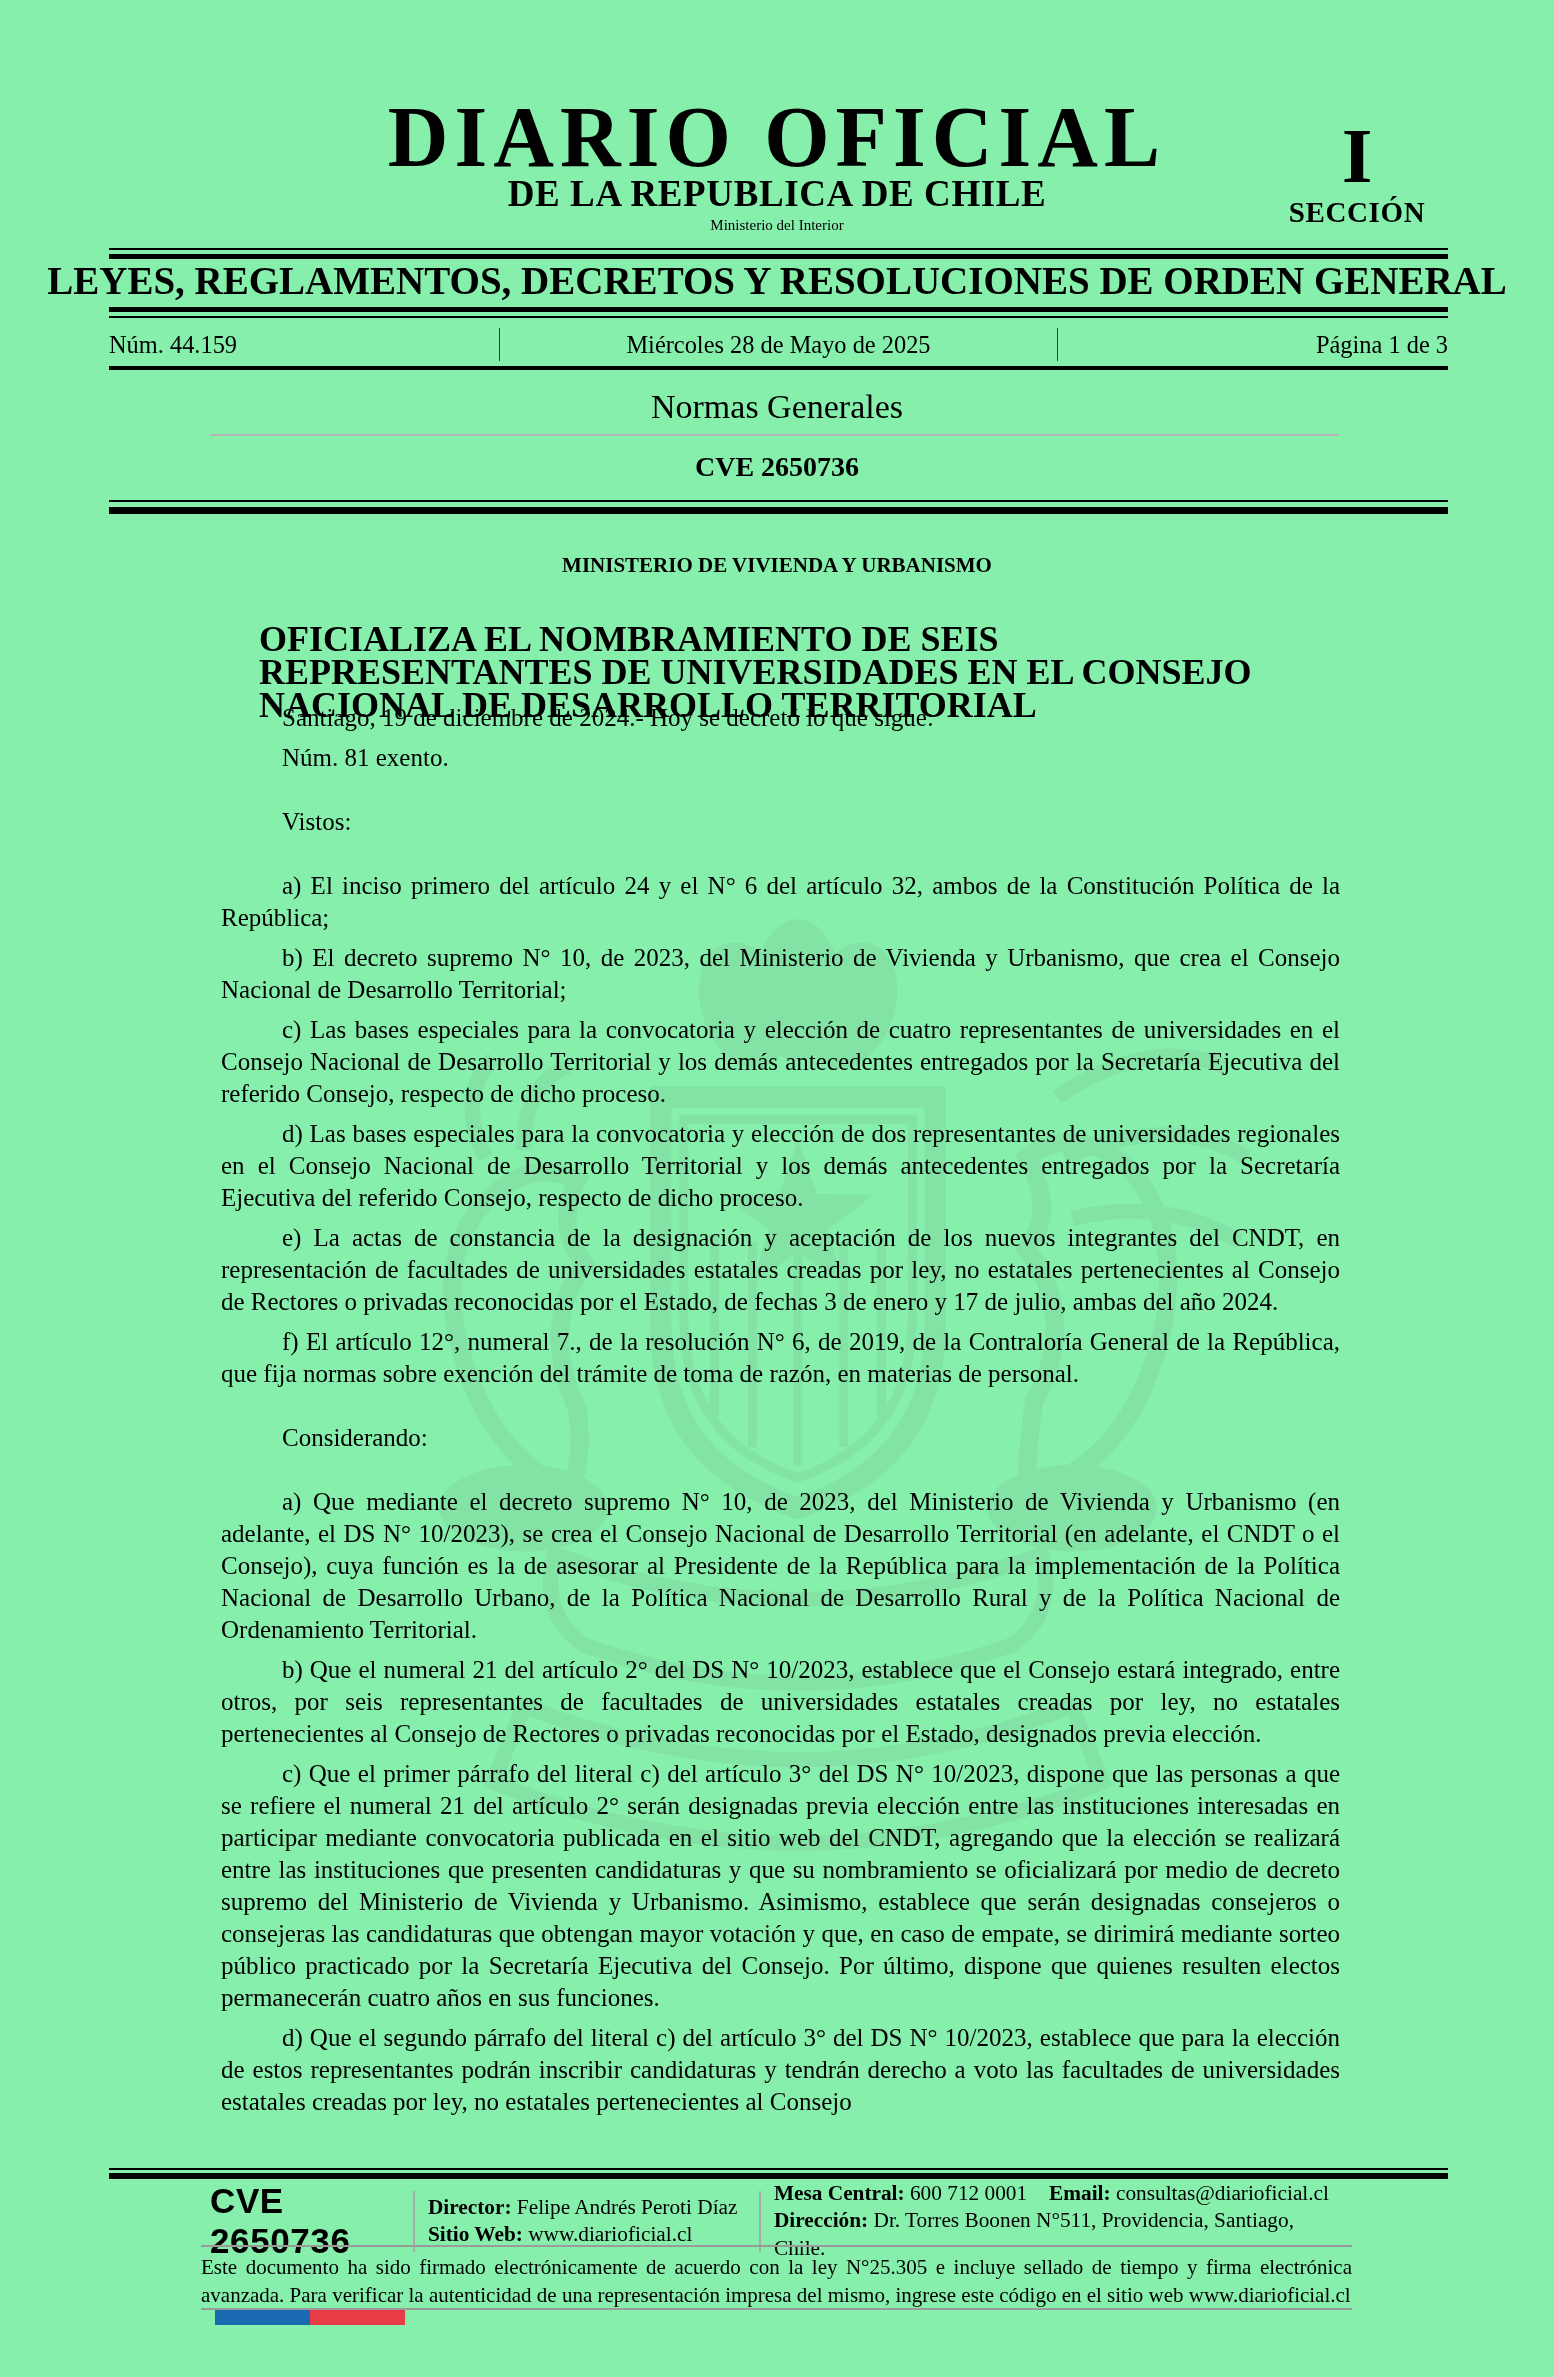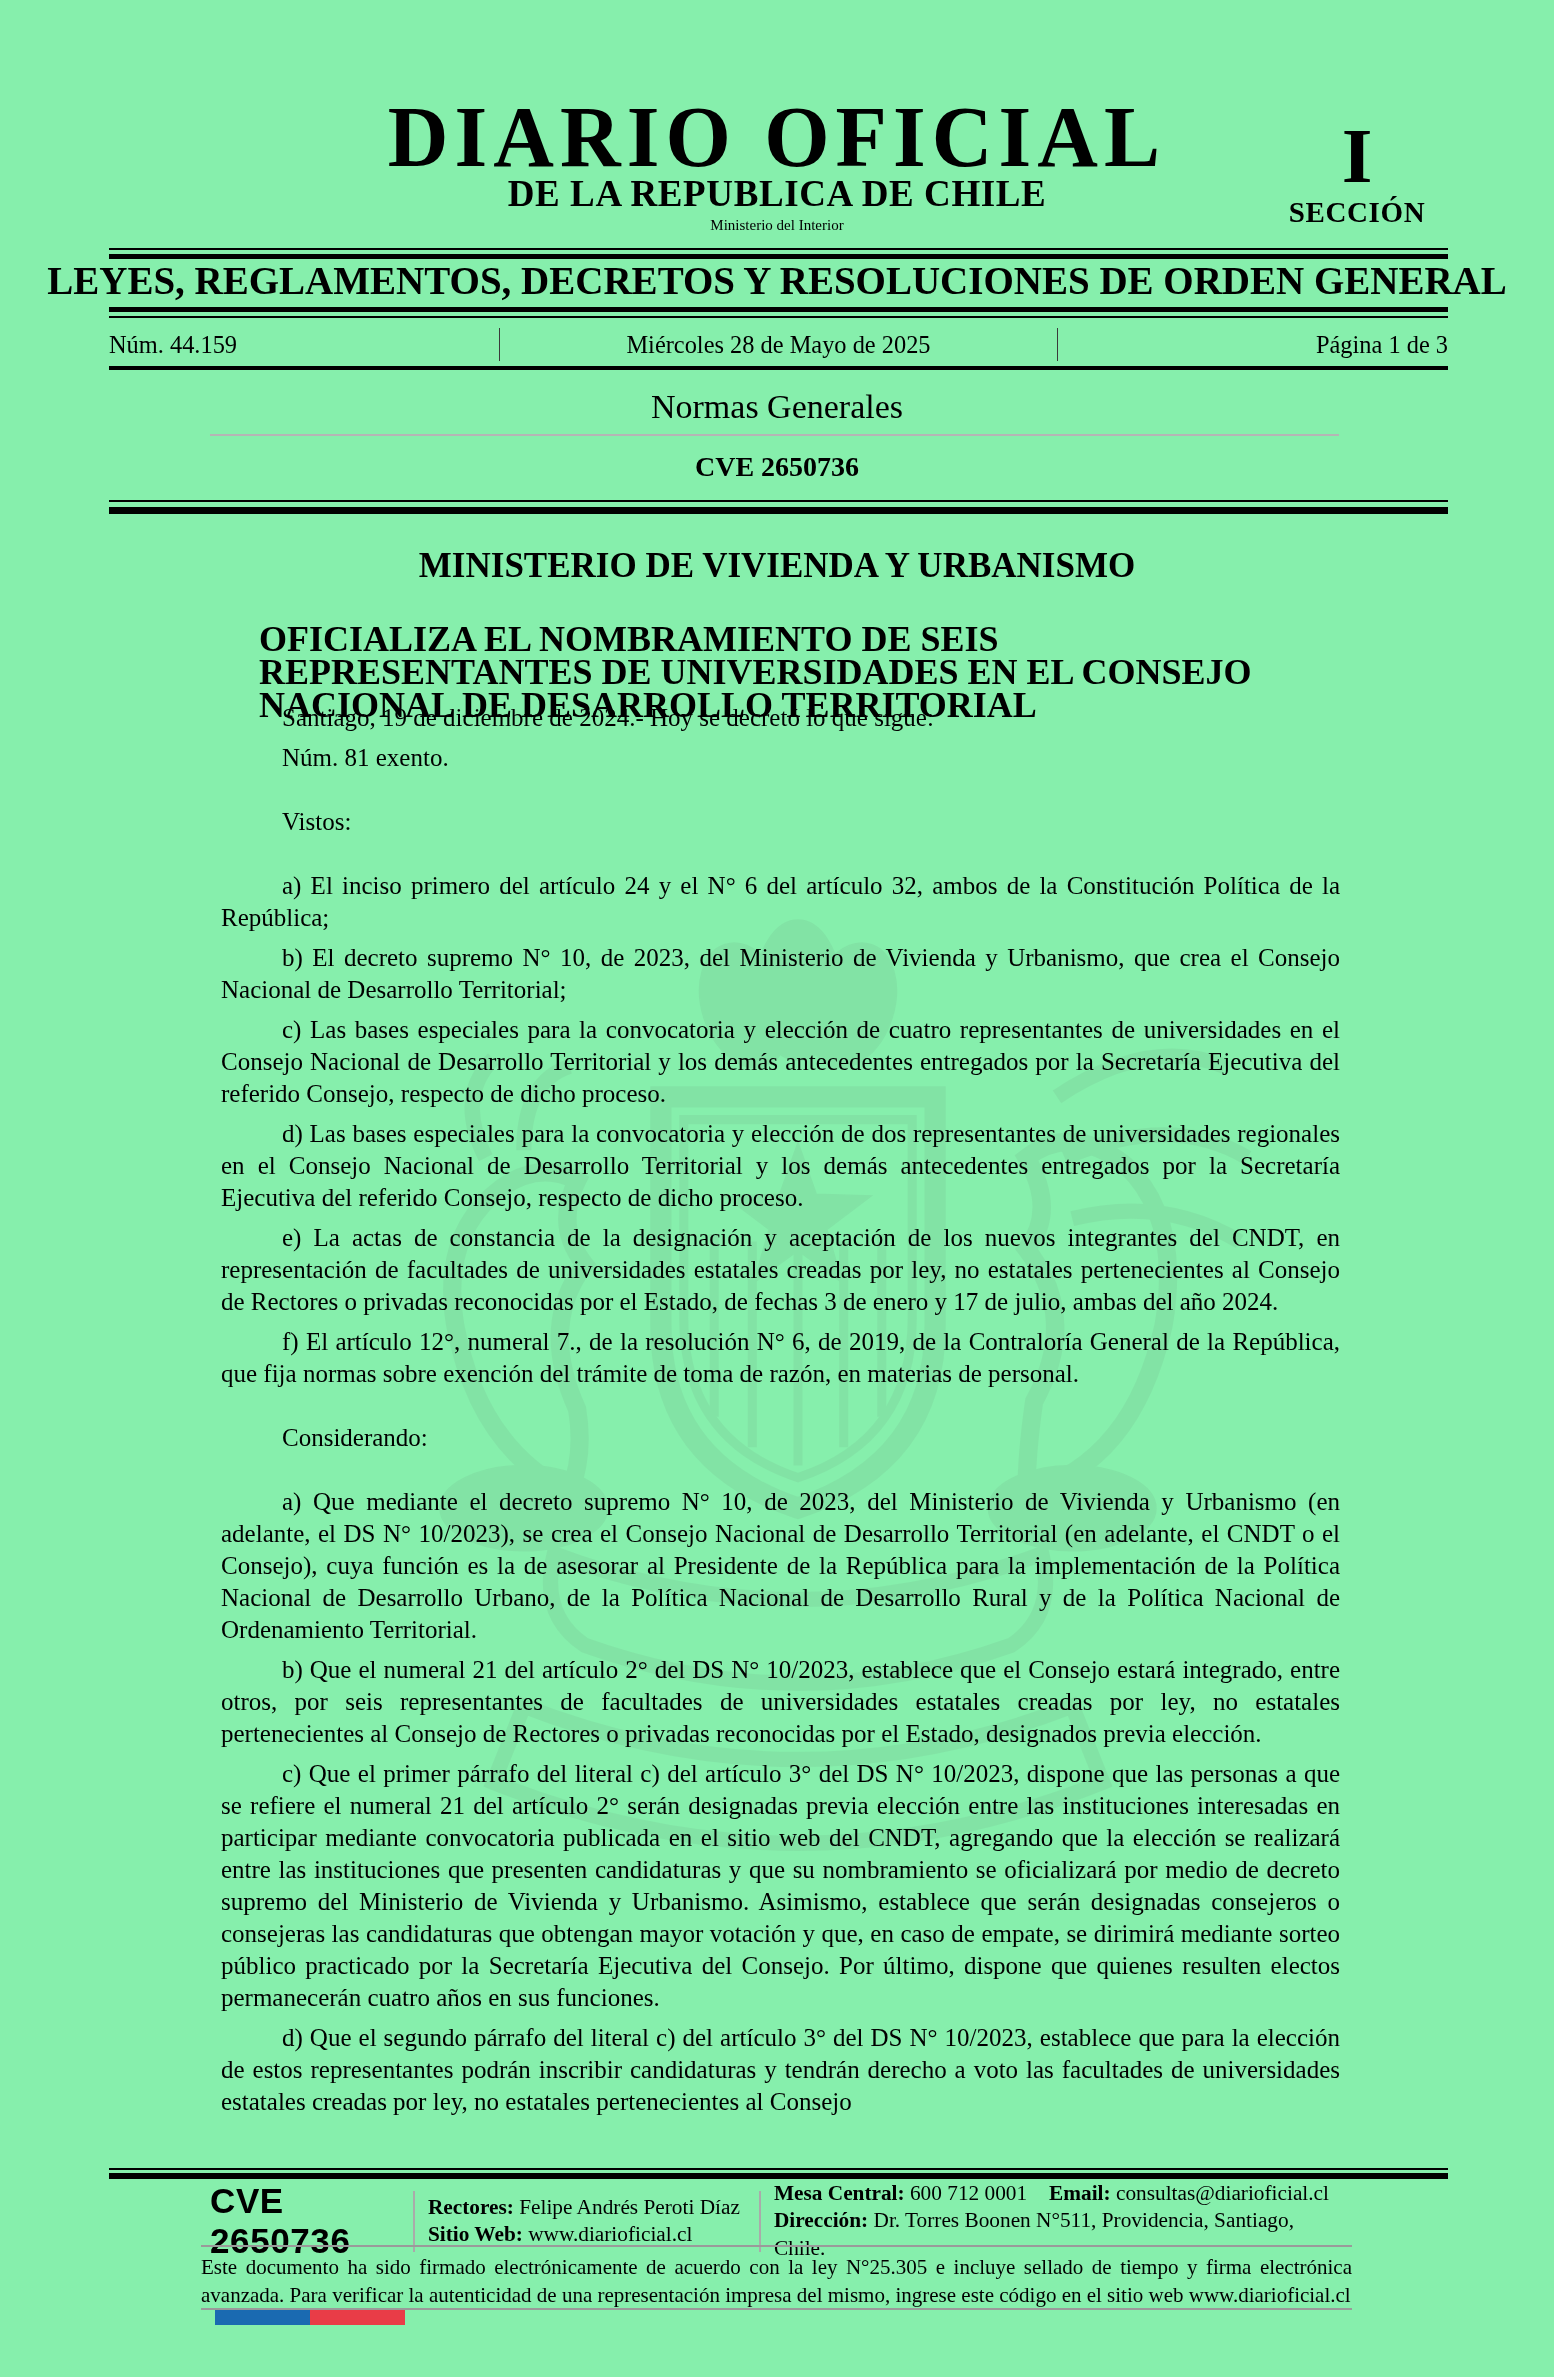--- a/index.html
+++ b/index.html
@@ -69,21 +69,21 @@
     text-align:center;font-size:34px;font-weight:normal;line-height:38px;
   }
   .normas-underline{top:434px;left:210px;width:1129px;height:1.8px;background:#b5b5b5;}
   .cve-top{
     position:absolute;left:0;right:0;top:450px;
     text-align:center;font-size:28px;font-weight:bold;line-height:33px;
   }
   
   .article-ministry{
     position:absolute;left:0;right:0;top:549px;
-    text-align:center;font-size:35px;font-weight:bold;line-height:33px;
+    text-align:center;font-size:21px;font-weight:bold;line-height:33px;
   }
   .article-title{
     position:absolute;left:259px;top:623px;width:1036px;
     text-align:left;font-size:36px;font-weight:bold;line-height:33px;
   }
   .body-text{
     position:absolute;left:213px;top:694px;width:1135px;
     font-size:25px;line-height:32px;text-align:justify;
   }
   .body-text p{margin:8px;text-indent:61px;}
@@ -202,21 +202,21 @@
     <p>d) Que el segundo párrafo del literal c) del artículo 3° del DS N° 10/2023, establece que para la elección de estos representantes podrán inscribir candidaturas y tendrán derecho a voto las facultades de universidades estatales creadas por ley, no estatales pertenecientes al Consejo</p>
   </div>
 
   <div class="rule f-bar-a"></div>
   <div class="rule f-bar-b"></div>
 
   <div class="footer-info">
     <div class="footer-cve">CVE 2650736</div>
     <div class="footer-vdiv"></div>
     <div class="footer-col footer-col-director">
-      <div><span class="lbl">Rectores:</span> <span>Felipe Andrés Peroti Díaz</span></div>
+      <div><span class="lbl">Director:</span> <span>Felipe Andrés Peroti Díaz</span></div>
       <div><span class="lbl">Sitio Web:</span> <span>www.diarioficial.cl</span></div>
     </div>
     <div class="footer-vdiv"></div>
     <div class="footer-col footer-col-contact">
       <div><span class="lbl">Mesa Central:</span> <span>600 712 0001</span><span class="lbl email-label">Email:</span> <span>consultas@diarioficial.cl</span></div>
       <div><span class="lbl">Dirección:</span> <span>Dr. Torres Boonen N°511, Providencia, Santiago, Chile.</span></div>
     </div>
   </div>
 
   <div class="rule-gray f-rule1"></div>

